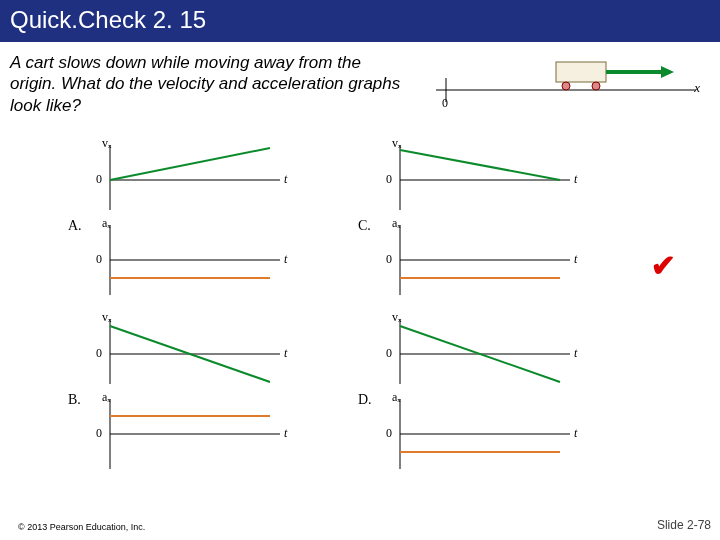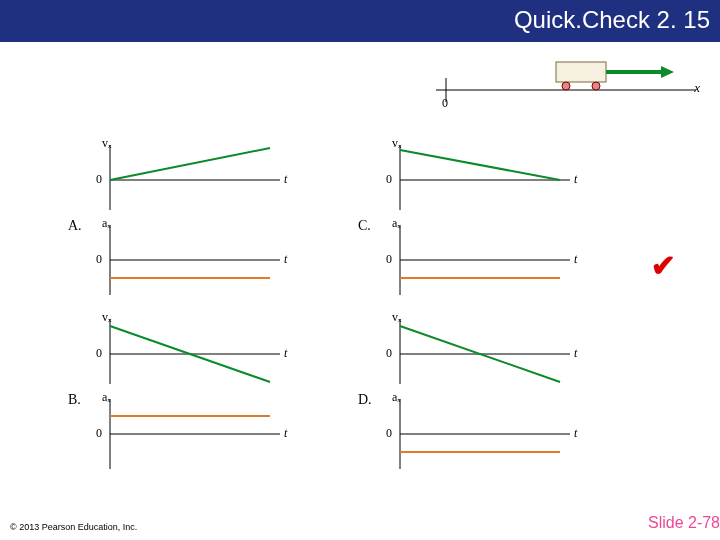--- a/index.html
+++ b/index.html
@@ -1,38 +1,39 @@
 <!DOCTYPE html>
 <html><head>
 <meta charset="utf-8">
 <style>
   * { box-sizing: border-box; margin: 0; padding: 0; }
   html, body { width: 720px; height: 540px; font-family: Arial, Helvetica, sans-serif; background: #fff; color: #000; }
   .slide { width: 720px; height: 540px; position: relative; }
-  .title-bar { background: #203080; color: #fff; padding: 6px 10px 8px 10px; font-size: 24px; font-weight: 400; text-align: right; }
+  .title-bar { background: #203080; color: #fff; padding: 6px 10px 8px 10px; font-size: 24px; font-weight: 400; }
   .question { position: absolute; left: 10px; top: 52px; width: 400px; font-size: 17px; font-style: italic; line-height: 1.25; }
   .cart-diagram { position: absolute; right: 14px; top: 50px; width: 270px; height: 60px; }
   .options { position: absolute; left: 90px; top: 140px; width: 540px; display: flex; flex-wrap: wrap; gap: 10px 60px; }
   .opt { width: 230px; }
   .plot-pair { position: relative; }
   .plot-label { font-family: "Times New Roman", serif; font-size: 14px; position: absolute; left: -22px; top: 78px; }
   .axis-label-y { font-family: "Times New Roman", serif; font-size: 12px; position: absolute; }
   .axis-label-x { font-family: "Times New Roman", serif; font-style: italic; font-size: 12px; position: absolute; }
   .zero { font-family: "Times New Roman", serif; font-size: 12px; position: absolute; }
   .check { position: absolute; right: 44px; top: 248px; color: #d00; font-size: 30px; font-weight: bold; }
-  .footer-left { position: absolute; left: 10px; bottom: 8px; font-size: 9px; color: #000; }
-  .footer-right { position: absolute; right: 0; bottom: 8px; font-size: 16px; color: #ec4899; }
+  .footer-left { position: absolute; left: 18px; bottom: 8px; font-size: 9px; color: #000; }
+  .footer-right { position: absolute; right: 9px; bottom: 8px; font-size: 12px; color: #404040; }
 </style>
 </head>
 <body>
 
 <div class="slide">
 
   <div class="title-bar">Quick.Check 2. 15</div>
 
+  <div class="question">A cart slows down while moving away from the origin. What do the velocity and acceleration graphs look like?</div>
 
   <svg class="cart-diagram" viewBox="0 0 270 60">
     <line x1="0" y1="40" x2="260" y2="40" stroke="#000" stroke-width="1"></line>
     <line x1="10" y1="28" x2="10" y2="52" stroke="#000" stroke-width="1"></line>
 
     <rect x="120" y="12" width="50" height="20" fill="#f6f0e0" stroke="#7a6a3a" stroke-width="1"></rect>
     <circle cx="130" cy="36" r="4" fill="#d88" stroke="#800" stroke-width="1"></circle>
     <circle cx="160" cy="36" r="4" fill="#d88" stroke="#800" stroke-width="1"></circle>
 
     <line x1="170" y1="22" x2="225" y2="22" stroke="#0a8a2a" stroke-width="4"></line>

